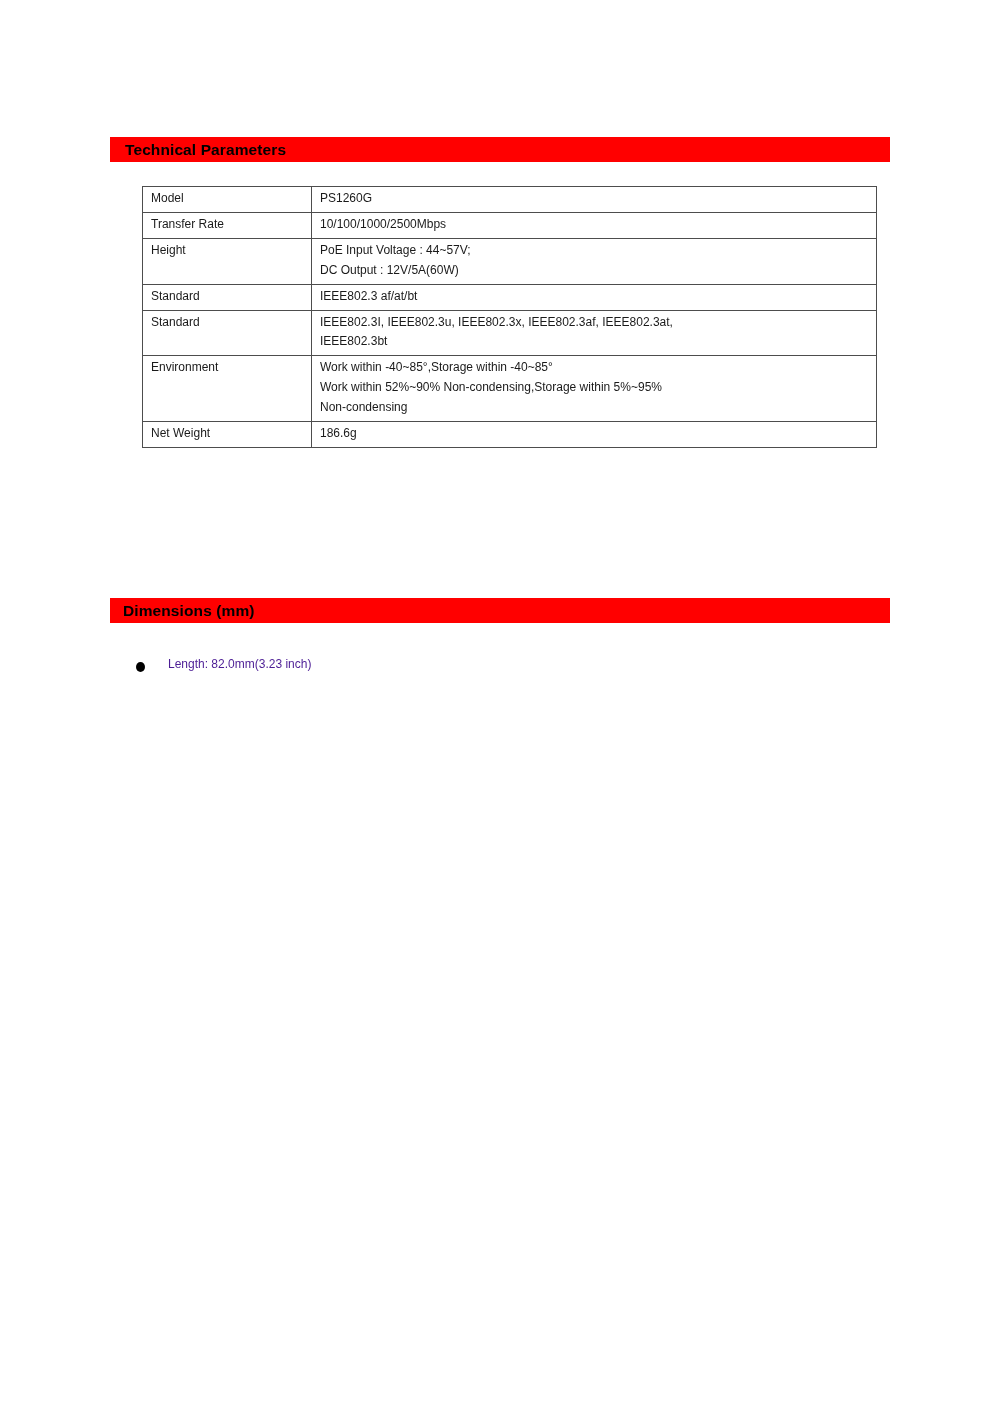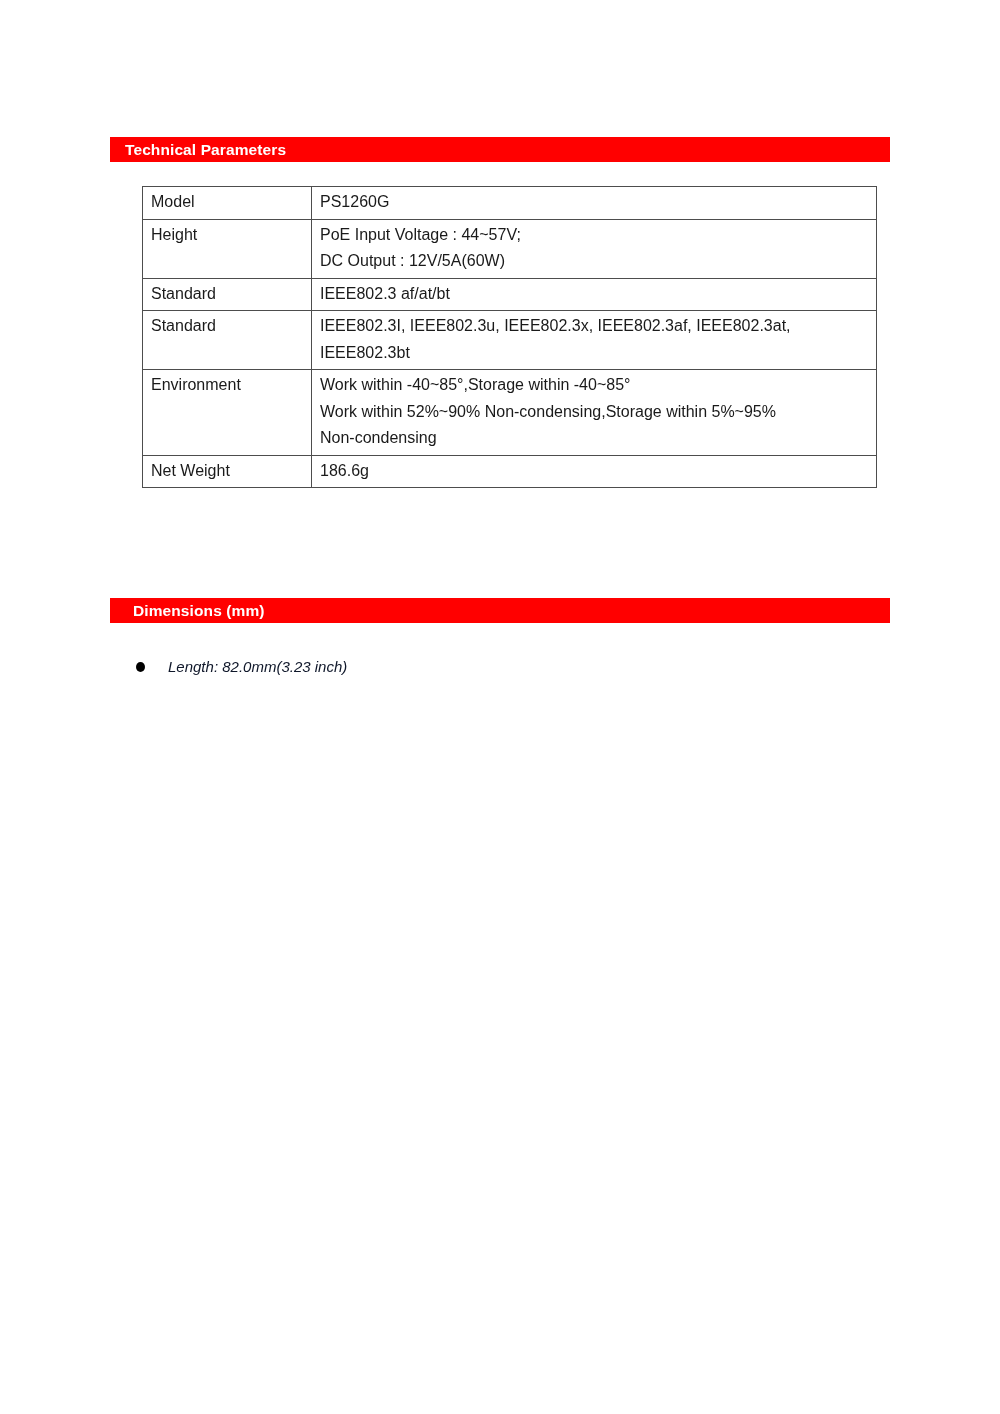--- a/index.html
+++ b/index.html
@@ -27,41 +27,41 @@
   .banner {
     position: absolute;
     left: 110px;
     width: 780px;
     height: 25px;
     background: #ff0000;
     display: flex;
     align-items: center;
   }
   .banner-title {
-    color: #ffffff;
+    color: #000000;
     font-size: 15.5px;
     font-weight: bold;
     letter-spacing: 0.1px;
     line-height: 1;
     white-space: nowrap;
   }
   #banner-tech { top: 137px; }
   #banner-tech .banner-title { padding-left: 15px; }
   #banner-dims { top: 598px; }
-  #banner-dims .banner-title { padding-left: 23px; }
+  #banner-dims .banner-title { padding-left: 13px; }
 
   
   .spec-table {
     position: absolute;
     left: 142px;
     top: 186px;
     width: 716px;
     border-collapse: collapse;
     table-layout: fixed;
-    font-size: 16px;
+    font-size: 12px;
   }
   .spec-table td {
     border: 1px solid #4d4d4d;
     padding: 2px 0 3px 8px;
     vertical-align: top;
     line-height: 1.66;
     color: #1a1a1a;
   }
   .spec-table td.label { width: 160px; }
   .spec-table td.value { width: 556px; }
@@ -90,25 +90,24 @@
   .dim-bullet {
     width: 9px;
     height: 10px;
     border-radius: 50%;
     background: #000000;
     flex: 0 0 auto;
     margin-top: 7px;
   }
   .dim-text {
     margin-left: 23px;
-    font-size: 15px;
-    color: #0f172a;
+    font-size: 12px;
+    color: #4c1d95;
     white-space: nowrap;
     line-height: 1.55;
-    font-style: italic;
   }
 </style>
 </head>
 <body>
 
 <div class="page">
 
   <div class="banner" id="banner-tech">
     <span class="banner-title">Technical Parameters</span>
   </div>
@@ -118,20 +117,28 @@
 
       <tr>
         <td class="label">
           <span class="line">Model</span>
         </td>
         <td class="value">
           <span class="line">PS1260G</span>
         </td>
       </tr>
 
+      <tr>
+        <td class="label">
+          <span class="line">Transfer Rate</span>
+        </td>
+        <td class="value">
+          <span class="line">10/100/1000/2500Mbps</span>
+        </td>
+      </tr>
 
       <tr>
         <td class="label">
           <span class="line">Height</span>
         </td>
         <td class="value">
           <span class="line">PoE Input Voltage : 44~57V;</span>
           <span class="line">DC Output : 12V/5A(60W)</span>
         </td>
       </tr>

